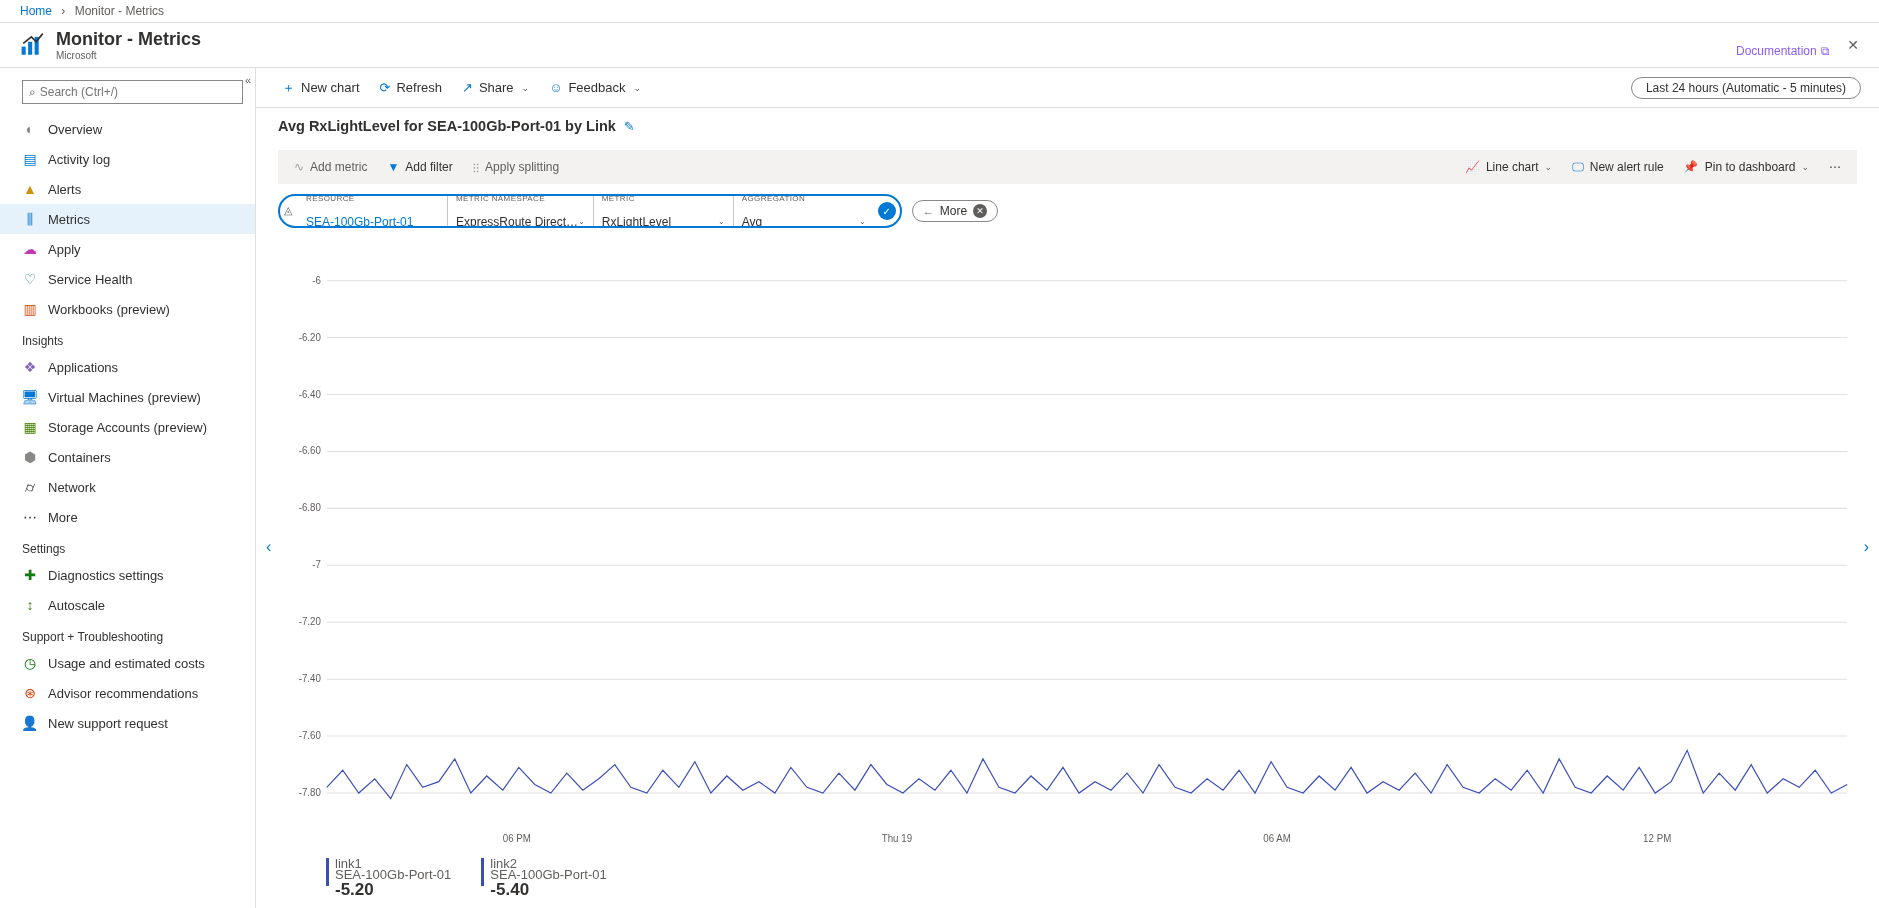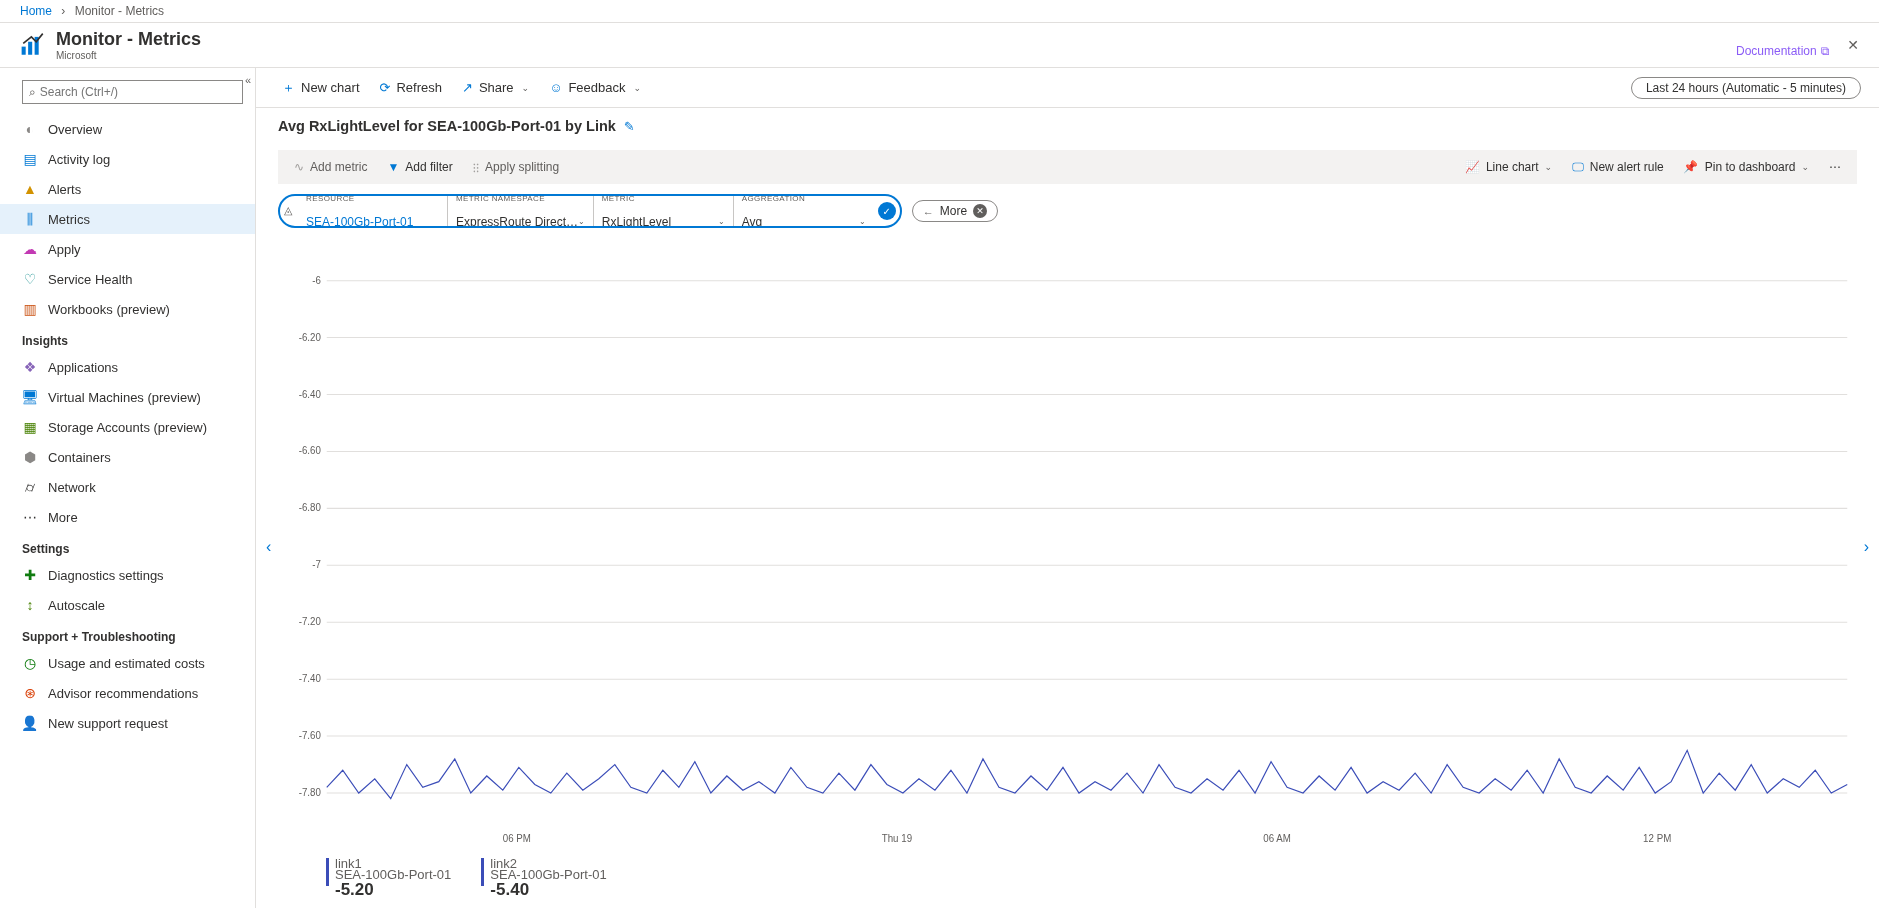--- a/index.html
+++ b/index.html
@@ -16,21 +16,21 @@
 .header .doclink { color:#8b5cf6; font-size:12px; display:flex; align-items:center; gap:4px; cursor:pointer;margin-top:11px; }
 .header .close { margin-left:18px; cursor:pointer; font-size:14px;color:#605e5c }
 .layout { display:flex; height:calc(100% - 56px); }
 .sidebar { width:256px; border-right:1px solid #e1dfdd; position:relative; padding:8px 0; overflow-y:auto; }
 .collapse-btn { position:absolute; top:6px; right:4px; font-size:11px; color:#605e5c; cursor:pointer; }
 .search-box { margin:4px 12px 10px 22px; border:1px solid #8a8886; height:24px; display:flex; align-items:center; padding:0 6px; font-size:12px; }
 .search-box input { border:none; outline:none; flex:1; color:#605e5c; font-size:12px; }
 .nav-item { display:flex; align-items:center; height:30px; padding:0 8px 0 22px; cursor:pointer; font-size:13px; }
 .nav-item.active { background:#e5f1fb; }
 .nav-item .ico { width:16px;height:16px; display:inline-flex; align-items:center;justify-content:center; margin-right:10px; font-size:14px; }
-.nav-group { padding:10px 8px 4px 22px; font-size:12px; color:#323130; font-weight:700; }
+.nav-group { padding:10px 8px 4px 22px; font-size:12px; color:#323130; font-weight:400; }
 .main { flex:1; display:flex; flex-direction:column; position:relative; }
 .toolbar { height:40px; border-bottom:1px solid #e1dfdd; display:flex; align-items:center; padding:0 18px; gap:4px; }
 .tbtn { display:flex; align-items:center; height:30px; padding:0 8px; gap:6px; cursor:pointer; font-size:13px; color:#323130; border-radius:2px; }
 .tbtn .ico { font-size:13px; color:#0078d4; }
 .tbtn .chev { font-size:9px; color:#605e5c; margin-left:2px; }
 .toolbar .spacer { flex:1; }
 .timepill { border:1px solid #8a8886; border-radius:12px; padding:3px 14px; font-size:12px; cursor:pointer; }
 .chart-title-row { padding:10px 22px 16px; display:flex; align-items:center; gap:8px; }
 .chart-title { font-size:14.5px; font-weight:600; }
 .edit-ico { color:#0078d4; cursor:pointer; font-size:13px; }

